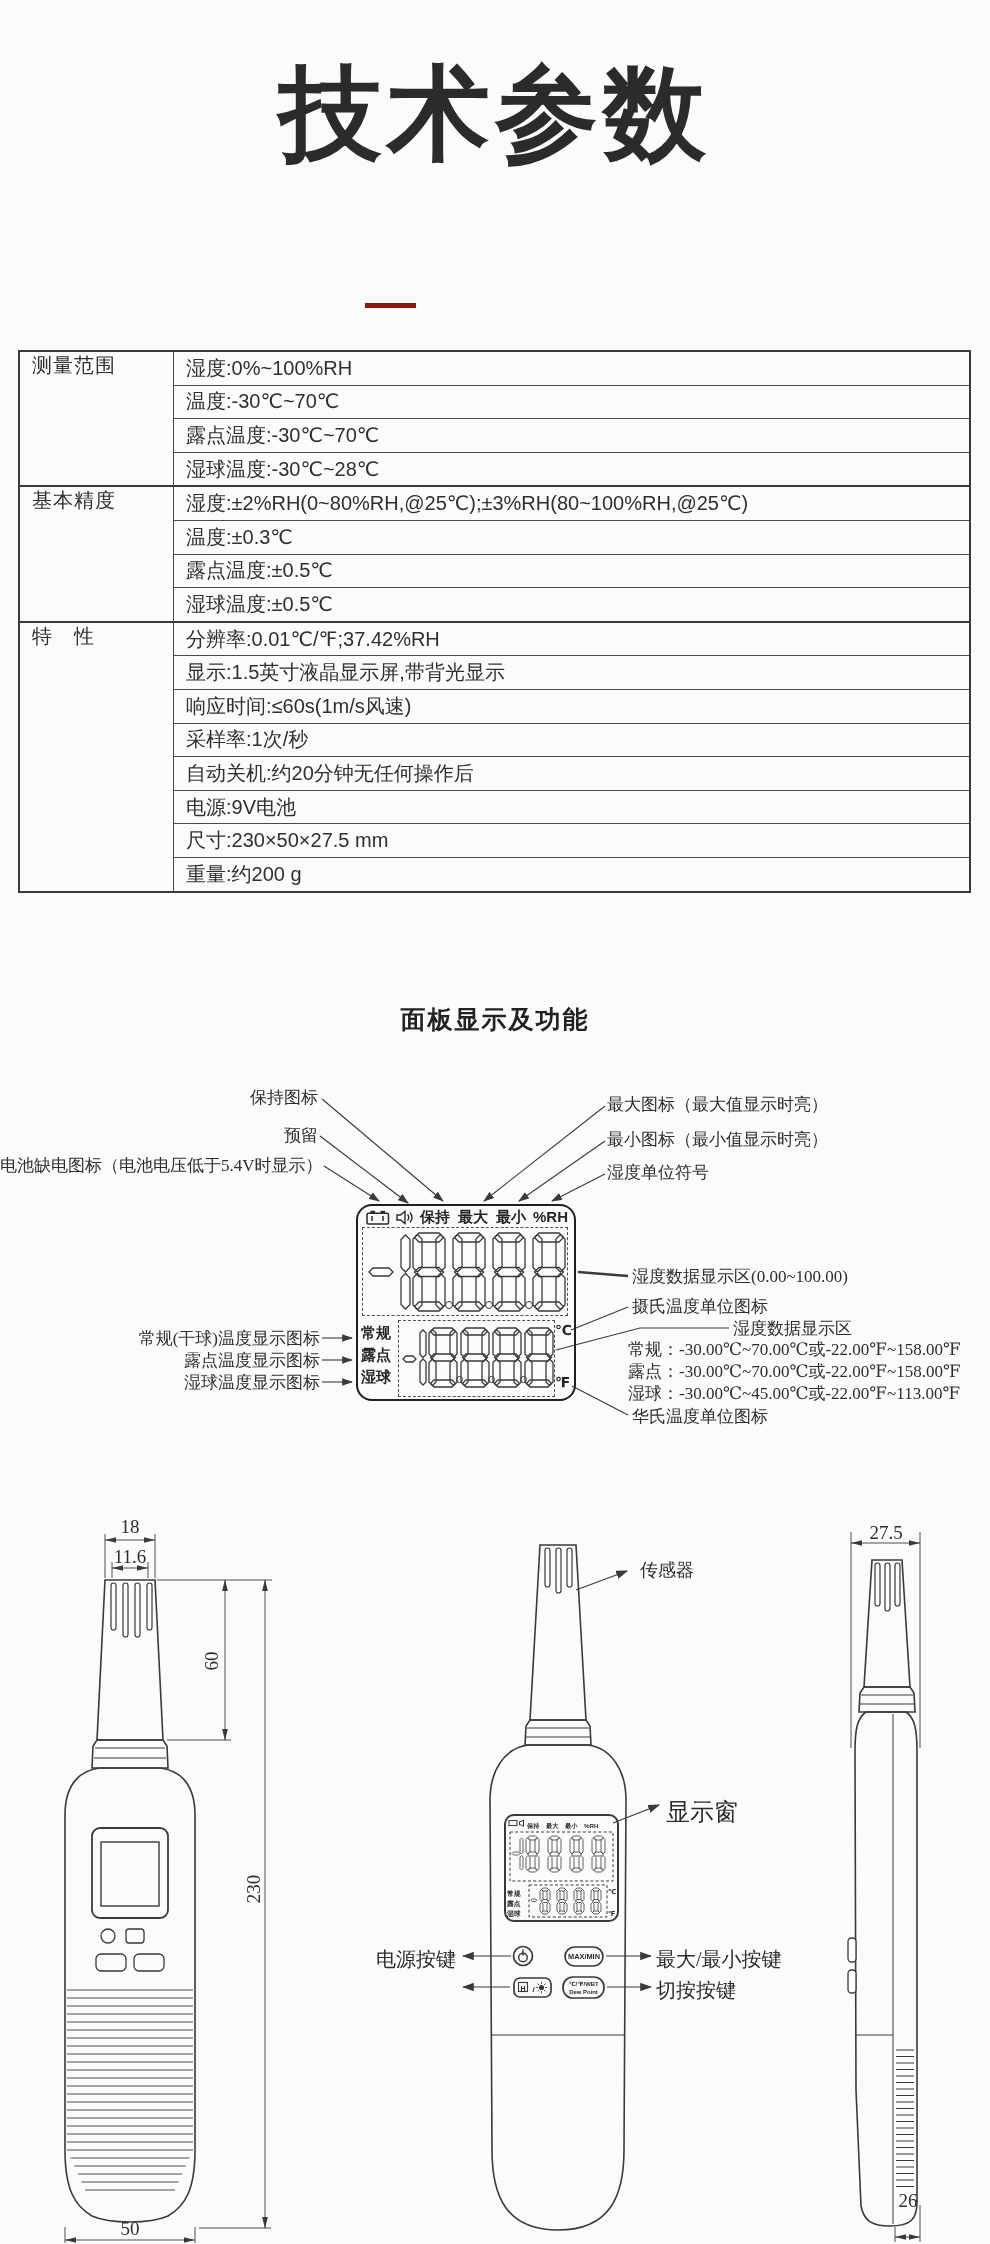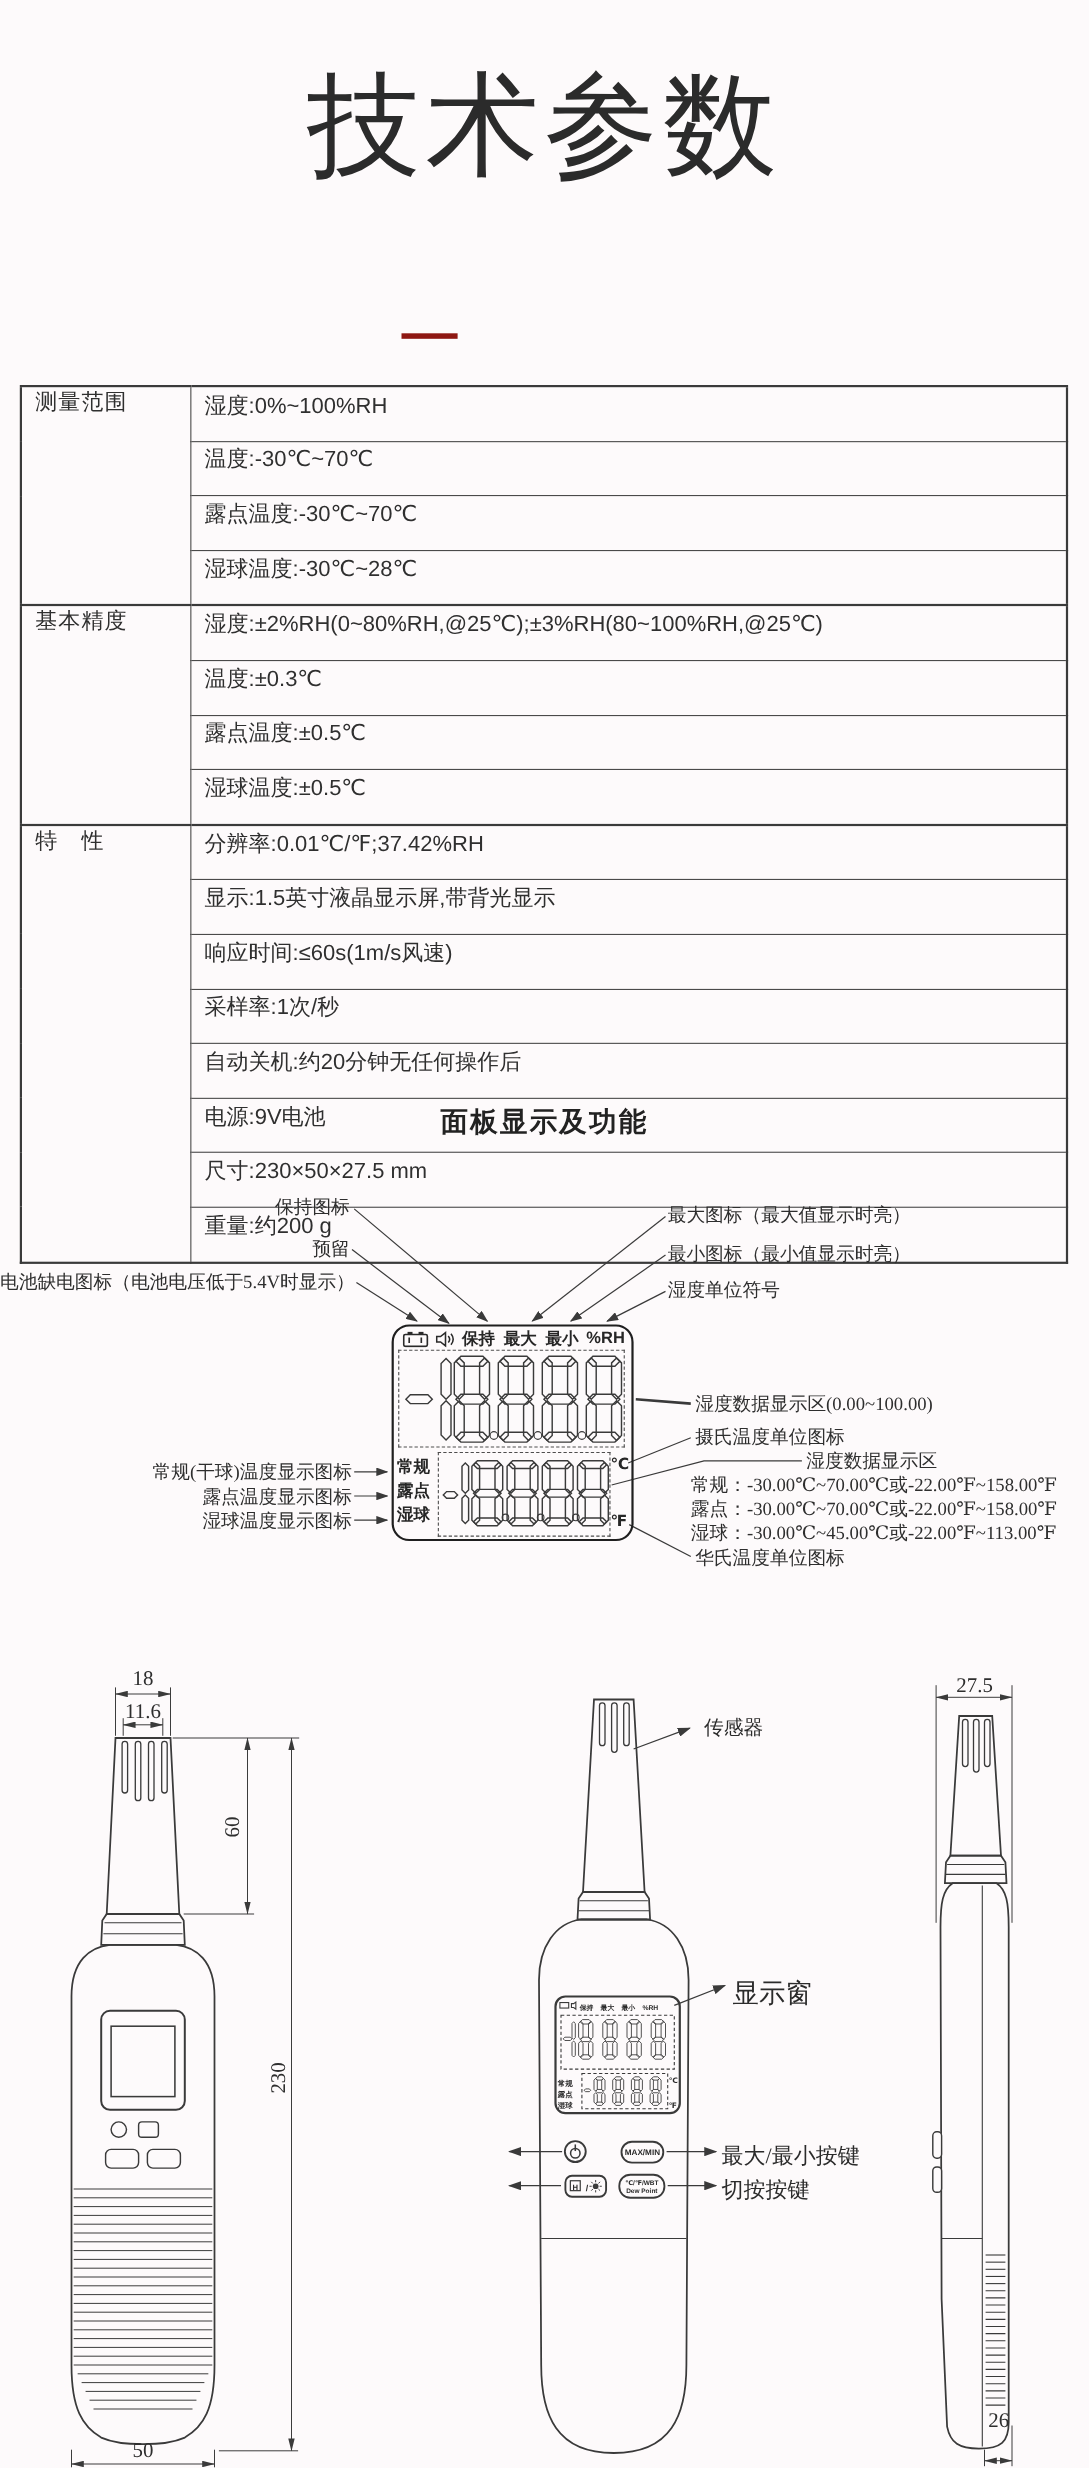--- a/index.html
+++ b/index.html
@@ -1,28 +1,28 @@
 <!DOCTYPE html>
 <html><head>
 <meta charset="utf-8">
 <style>
   html,body{margin:0;padding:0;}
   body{width:990px;height:2244px;position:relative;overflow:hidden;background:#fdfafb;
        font-family:"Liberation Sans","DejaVu Sans",sans-serif;color:#303030;}
   .abs{position:absolute;}
   .serif{font-family:"Liberation Serif","DejaVu Serif",serif;text-align:right;}
   
-  .page-title{left:0;top:58px;width:990px;text-align:center;font-size:103px;font-weight:400;
+  .page-title{left:0;top:58px;width:990px;text-align:center;font-size:103px;font-weight:700;
               color:#2b2b2b;letter-spacing:5px;line-height:1.08;}
   .red-bar{left:365px;top:303px;width:51px;height:5px;background:#8e1712;}
   
   table.spec{position:absolute;left:18px;top:350px;width:953px;border-collapse:collapse;
              border:2px solid #3a3a3a;table-layout:fixed;}
   table.spec td{border:1px solid #4a4a4a;height:32.6px;font-size:20px;color:#2f2f2f;
-                padding:0 4px 16px 12px;white-space:nowrap;overflow:hidden;}
+                padding:0 4px 0 12px;white-space:nowrap;overflow:hidden;}
   td.gcell{width:137px;font-size:21px;vertical-align:top;padding:4px 0 0 12px;letter-spacing:1px;}
   tr.group-start td{border-top:2px solid #3a3a3a;}
   
   .panel-heading{left:0;top:1003px;width:990px;text-align:center;font-size:25px;font-weight:bold;
                  color:#222;letter-spacing:2px;}
   
   #diagram{left:0;top:1060px;width:801px;height:395px;}
   .callout{position:absolute;font-size:17px;color:#2e2e2e;line-height:19px;white-space:nowrap;}
   .callout.r{text-align:right;}
   .lcd-panel{position:absolute;left:356px;top:144px;width:216px;height:193px;
@@ -564,15 +564,16 @@
   <div class="dim serif" style="left:105px;top:26px;width:50px">18</div>
   <div class="dim serif" style="left:100px;top:56px;width:60px">11.6</div>
   <div class="dim serif rot" style="left:192px;top:160px;width:40px">60</div>
   <div class="dim serif rot" style="left:230px;top:388px;width:48px">230</div>
   <div class="dim serif" style="left:105px;top:728px;width:50px">50</div>
   <div class="dim serif" style="left:856px;top:32px;width:60px">27.5</div>
   <div class="dim serif" style="left:888px;top:700px;width:40px">26</div>
 
   <div class="dev-label serif" style="left:640px;top:68px;font-size:18px">传感器</div>
   <div class="dev-label serif" style="left:666px;top:306px;font-size:24px">显示窗</div>
+  <div class="dev-label serif" style="left:0;top:456px;width:456px;text-align:right">电源按键</div>
   <div class="dev-label serif" style="left:656px;top:456px">最大/最小按键</div>
   <div class="dev-label serif" style="left:656px;top:487px">切按按键</div>
 </div>
 
 </body></html>

